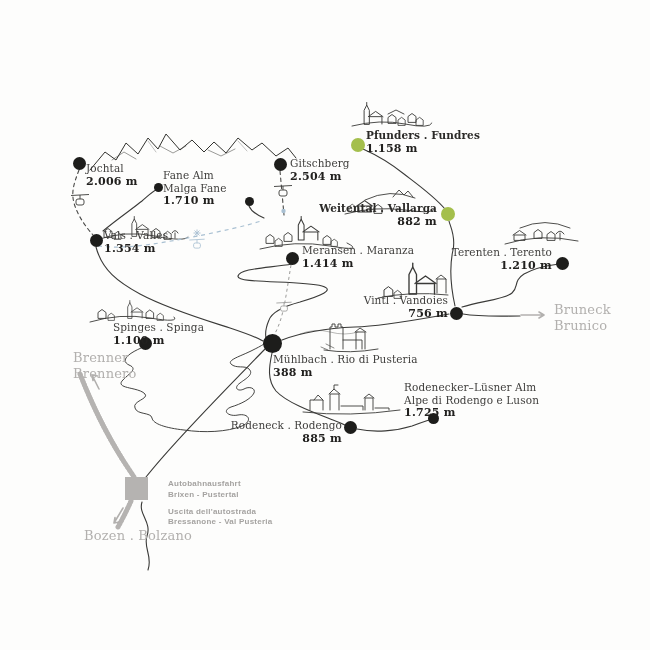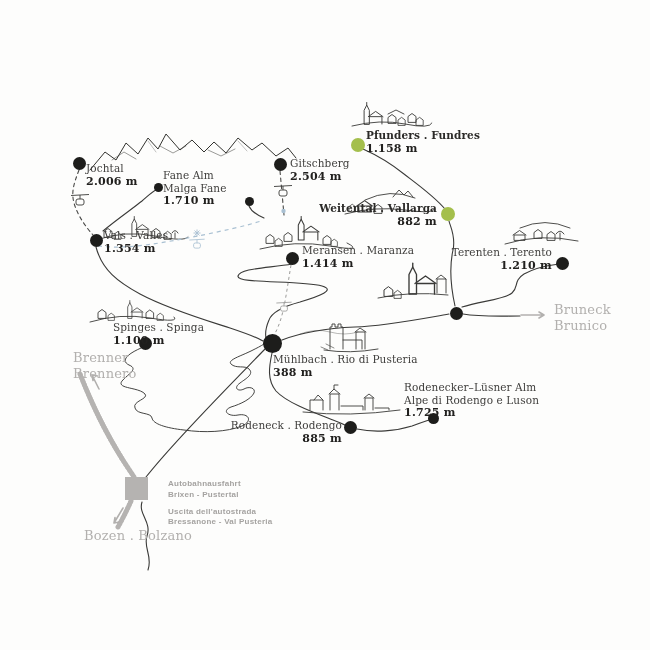--- a/index.html
+++ b/index.html
@@ -222,20 +222,24 @@
   <span class="elev">1.354 m</span>
 </div>
 <div class="lbl" style="left:302px;top:244px;">
   <span class="name">Meransen . Maranza</span>
   <span class="elev">1.414 m</span>
 </div>
 <div class="lbl right" style="right:98px;top:246px;">
   <span class="name">Terenten . Terento</span>
   <span class="elev">1.210 m</span>
 </div>
+<div class="lbl right" style="right:202px;top:294px;">
+  <span class="name">Vintl . Vandoies</span>
+  <span class="elev">756 m</span>
+</div>
 <div class="lbl" style="left:113px;top:321px;">
   <span class="name">Spinges . Spinga</span>
   <span class="elev">1.100 m</span>
 </div>
 <div class="lbl" style="left:273px;top:353px;">
   <span class="name">Mühlbach . Rio di Pusteria</span>
   <span class="elev">388 m</span>
 </div>
 <div class="lbl" style="left:404px;top:381px;">
   <span class="name">Rodenecker–Lüsner Alm</span>

